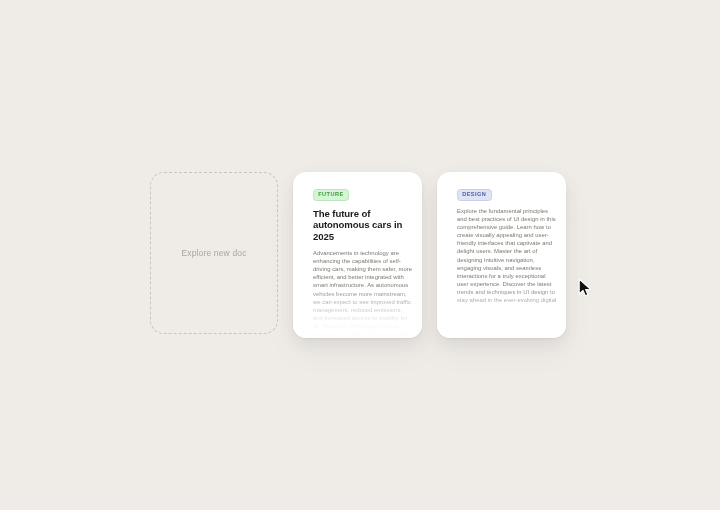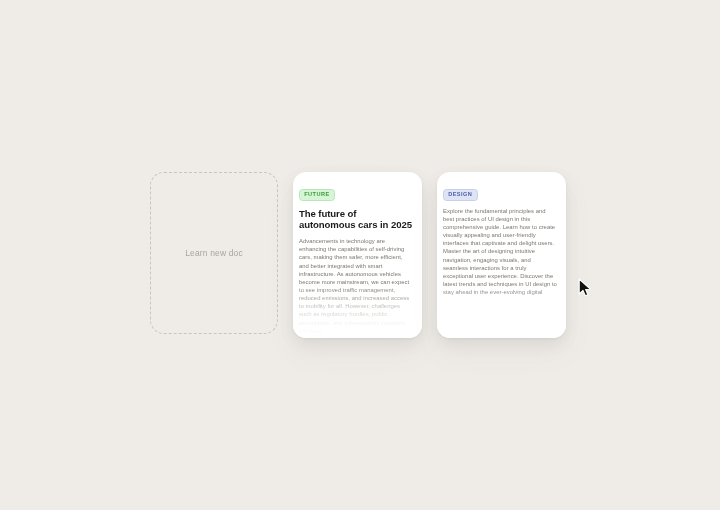--- a/index.html
+++ b/index.html
@@ -44,21 +44,21 @@
   }
 
   
   .card {
     position: relative;
     width: 129px;
     height: 166px;
     box-sizing: border-box;
     background: #ffffff;
     border-radius: 13px;
-    padding: 10px 9px 0 6px;
+    padding: 10px 9px 0 20px;
     overflow: hidden;
     box-shadow:
       0 1px 2px rgba(120, 112, 100, 0.10),
       0 6px 14px rgba(120, 112, 100, 0.10),
       0 14px 28px rgba(120, 112, 100, 0.07);
     cursor: pointer;
   }
 
   .badge {
     display: inline-block;
@@ -121,21 +121,21 @@
     height: 20px;
     pointer-events: none;
   }
 </style>
 </head>
 <body>
 
 <div id="board">
 
   <div class="placeholder">
-    <span class="placeholder-label">Learn new doc</span>
+    <span class="placeholder-label">Explore new doc</span>
   </div>
 
   <div class="card">
     <span class="badge green">FUTURE</span>
     <div class="card-title">The future of autonomous cars in 2025</div>
     <div class="card-body">Advancements in technology are enhancing the capabilities of self-driving cars, making them safer, more efficient, and better integrated with smart infrastructure. As autonomous vehicles become more mainstream, we can expect to see improved traffic management, reduced emissions, and increased access to mobility for all. However, challenges such as regulatory hurdles, public acceptance, and cybersecurity concerns will need</div>
     <div class="fade"></div>
   </div>
 
   <div class="card">

